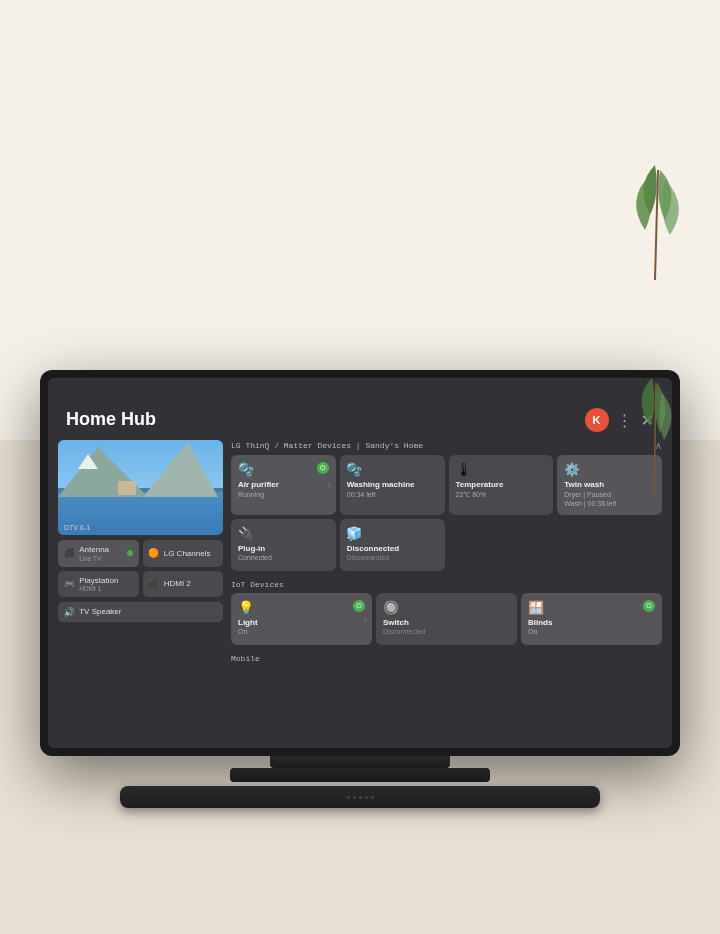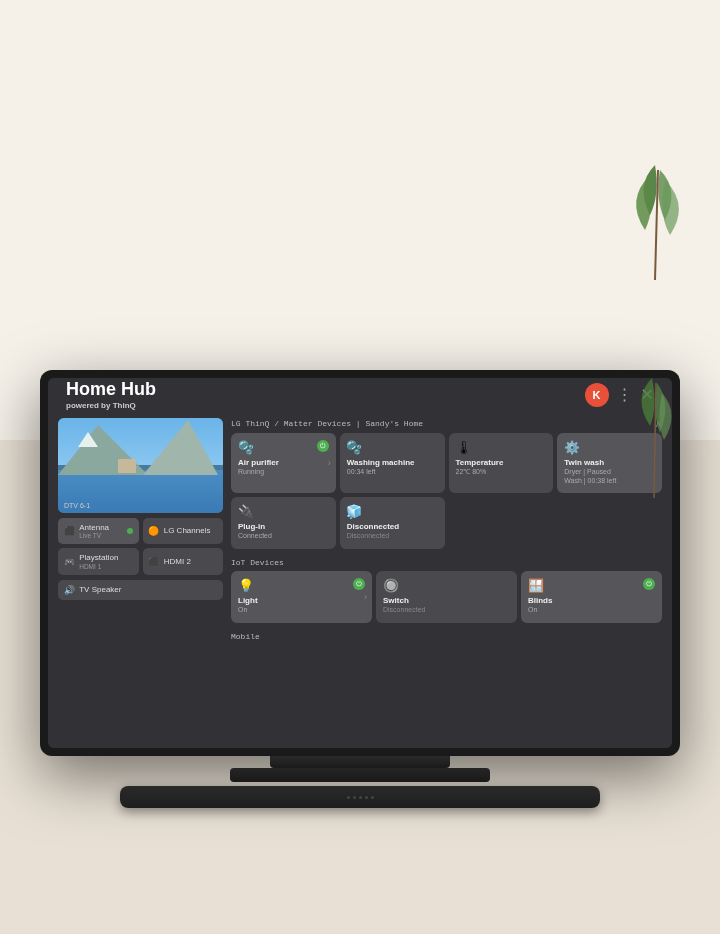--- a/index.html
+++ b/index.html
@@ -69,21 +69,21 @@
       background: rgba(50,50,55,0.95);
       display: flex;
       flex-direction: column;
       position: relative;
     }
 
     
     .hub-header {
       display: flex;
       align-items: center;
-      padding: 2px 18px 8px 18px;
+      padding: 30px 18px 8px 18px;
       flex-shrink: 0;
     }
     .hub-title-area {
       flex: 1;
     }
     .hub-title {
       color: #ffffff;
       font-size: 18px;
       font-weight: 600;
       line-height: 1.1;
@@ -440,23 +440,20 @@
         <svg class="plant-overlay" viewBox="0 0 60 120" xmlns="http://www.w3.org/2000/svg">
           <path d="M45 5 Q60 25 48 55 Q40 35 45 5Z" fill="#5a8a4a" opacity="0.7"></path>
           <path d="M40 0 Q20 20 38 48 Q46 30 40 0Z" fill="#4a7a3a" opacity="0.8"></path>
           <path d="M50 15 Q68 35 52 62 Q44 45 50 15Z" fill="#6a9a5a" opacity="0.6"></path>
           <line x1="44" y1="5" x2="42" y2="120" stroke="#7a5a3a" stroke-width="1.5"></line>
         </svg>
 
         <div class="hub-header">
           <div class="hub-title-area">
             <div class="hub-title">Home Hub</div>
-            <div class="hub-subtitle">
-              <span>powered by </span><span>ThinQ</span>
-            </div>
           </div>
           <div class="hub-header-actions">
             <div class="avatar-badge">K</div>
             <div class="dots-btn">⋮</div>
             <div class="close-btn">✕</div>
           </div>
         </div>
 
         <div class="hub-content">
 

